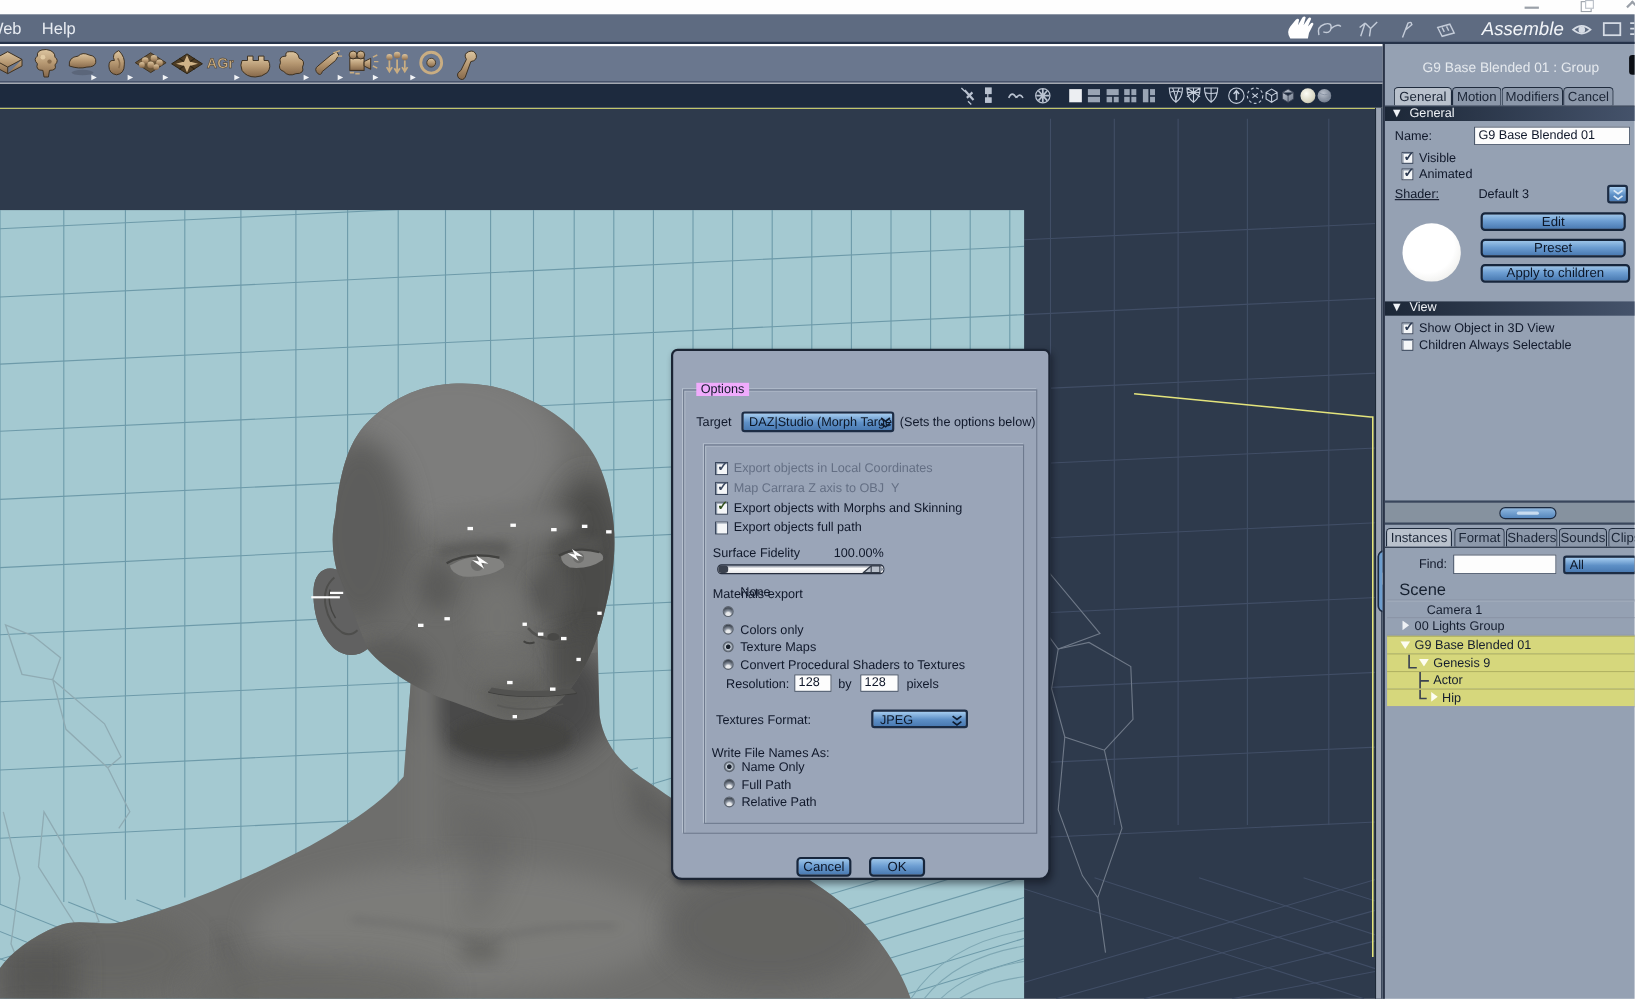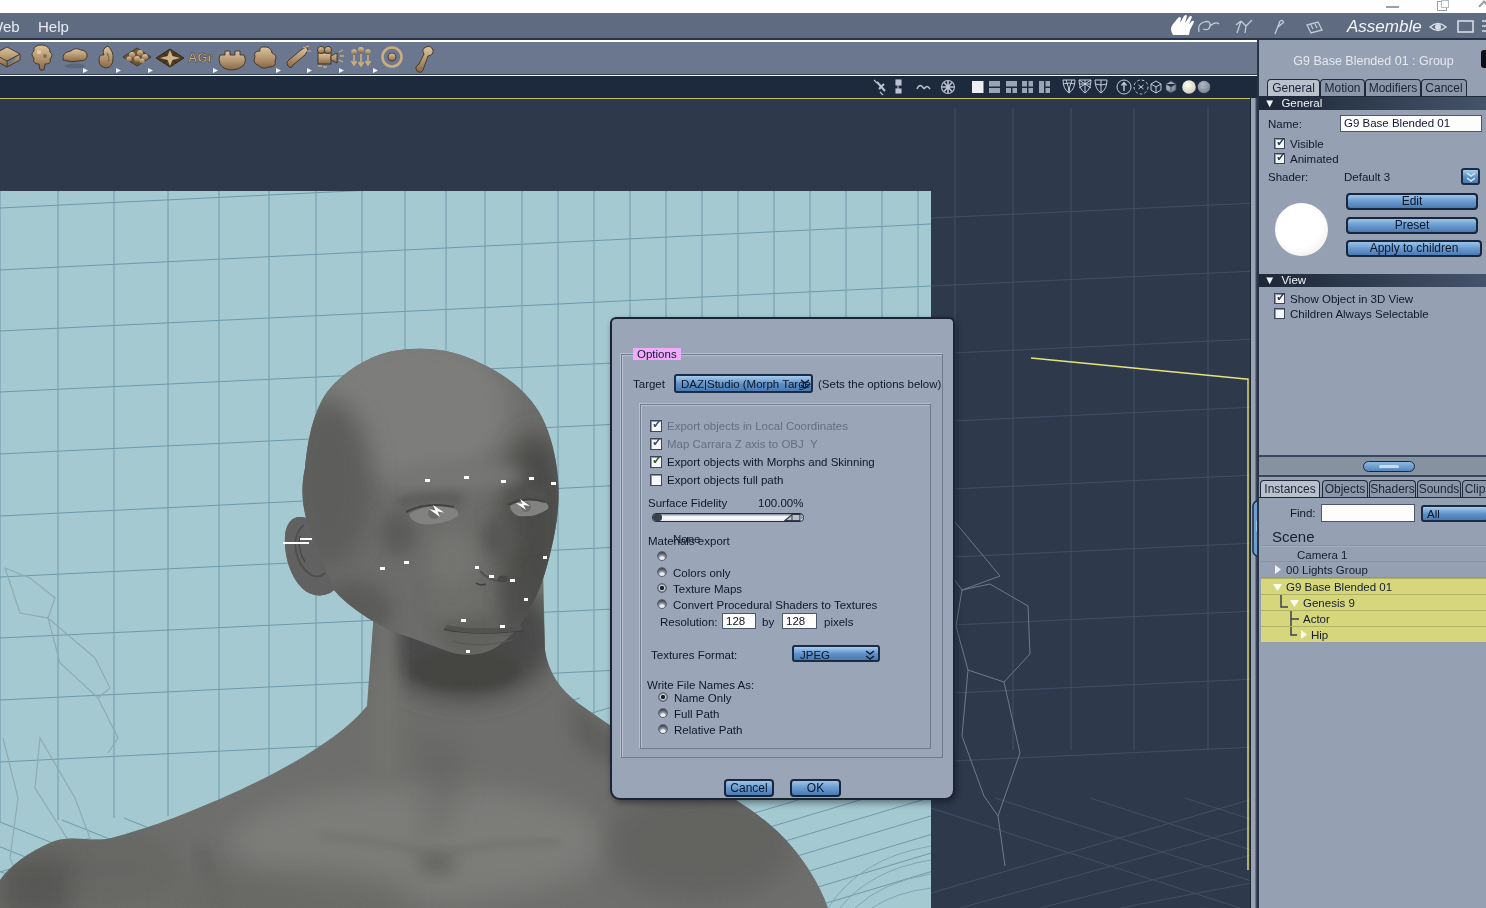--- a/index.html
+++ b/index.html
@@ -435,21 +435,21 @@
  <div class="abs" style="left:0;top:56px;width:229px;height:1px;background:#1e2a3c;"></div>
  <div class="sechdr" style="top:57px;"><span style="margin-left:5px;">▼</span><span style="margin-left:6px;">General</span></div>
  <div class="lbl" style="left:9px;top:78px;">Name:</div>
  <div class="tin" style="left:81px;top:75px;width:142px;height:17px;">G9 Base Blended 01</div>
  <div class="cb" style="left:15px;top:98px;"></div>
     <div class="ck" style="left:17px;top:97px;">✓</div>
  <div class="lbl" style="left:31px;top:98px;">Visible</div>
  <div class="cb" style="left:15px;top:113px;"></div>
     <div class="ck" style="left:17px;top:112px;">✓</div>
  <div class="lbl" style="left:31px;top:113px;">Animated</div>
- <div class="lbl" style="left:9px;top:131px;">Shader:</div>
+ <div class="lbl" style="left:9px;top:131px;text-decoration:underline;">Shader:</div>
  <div class="lbl" style="left:85px;top:131px;">Default 3</div>
  <div class="combo" style="left:202px;top:128px;width:19px;height:17px;">
       <svg style="position:absolute;left:3px;top:2px;" width="10" height="12">
         <path d="M1 1 L5 4 L9 1 M1 6 L5 9 L9 6" stroke="#dce9f6" fill="none" stroke-width="1.5"></path>
       </svg>
     </div>
  <div class="abs" style="left:16px;top:163px;width:53px;height:53px;border-radius:50%;background:radial-gradient(circle at 42% 38%,#ffffff 0 55%,#f2f2f0 75%,#d8d8d4 100%);"></div>
  <div class="btn" style="left:87px;top:153px;width:132px;height:17px;line-height:13px;">Edit</div>
  <div class="btn" style="left:87px;top:177px;width:132px;height:17px;line-height:13px;">Preset</div>
  <div class="btn" style="left:87px;top:200px;width:136px;height:17px;line-height:13px;">Apply to children</div>
@@ -459,21 +459,21 @@
  <div class="lbl" style="left:31px;top:253px;">Show Object in 3D View</div>
  <div class="cb" style="left:15px;top:268px;"></div>
  <div class="lbl" style="left:31px;top:268px;">Children Always Selectable</div>
 
  <div class="abs" style="left:0;top:415px;width:229px;height:22px;background:#86929f;border-top:2px solid #39465c;border-bottom:2px solid #39465c;">
   <div class="abs" style="left:104px;top:4px;width:52px;height:11px;background:linear-gradient(#8fb8e0,#5586bc);border:1.5px solid #1c2a40;border-radius:6px;"></div>
   <div class="abs" style="left:120px;top:8px;width:20px;height:3px;background:#c8dcf0;border-radius:2px;"></div>
  </div>
 
  <div class="tab act" style="left:1px;width:60px;top:440px;">Instances</div>
- <div class="tab" style="left:63px;width:46px;top:440px;">Objects</div>
+ <div class="tab" style="left:63px;width:46px;top:440px;">Format</div>
  <div class="tab" style="left:110px;width:47px;top:440px;">Shaders</div>
  <div class="tab" style="left:158px;width:44px;top:440px;">Sounds</div>
  <div class="tab" style="left:203px;width:32px;top:440px;">Clips</div>
  <div class="abs" style="left:0;top:457px;width:229px;height:1px;background:#1e2a3c;"></div>
  <div class="lbl" style="left:31px;top:467px;">Find:</div>
  <div class="tin" style="left:62px;top:464px;width:94px;height:18px;"></div>
  <div class="combo" style="left:162px;top:465px;width:67px;height:17px;">
       <span style="position:absolute;left:4px;top:1px;font-size:11.5px;">All</span>
     </div>
  <div class="abs" style="left:13px;top:488px;width:100px;font-size:15px;color:#16202f;">Scene</div>

